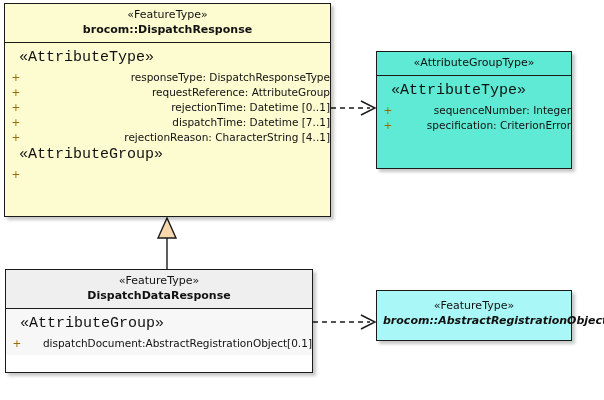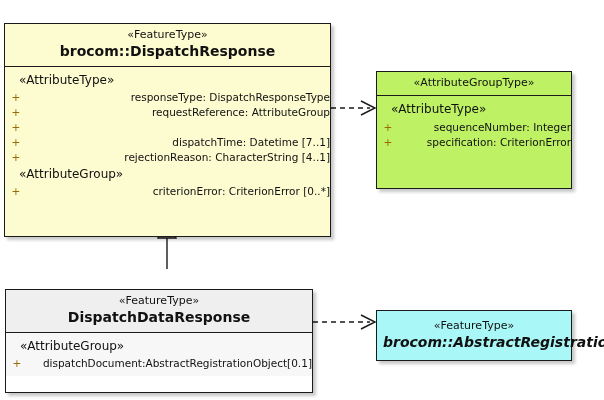--- a/index.html
+++ b/index.html
@@ -29,53 +29,53 @@
     z-index: 1;
   }
 
   
   .uml-class {
     position: absolute;
     box-sizing: border-box;
     border: 1.5px solid #1a1a1a;
     z-index: 3;
     box-shadow: 3px 3px 3px rgba(0,0,0,0.22);
-    margin-top: 20px;
   }
   .uml-head {
     padding: 4px 6px 5px 6px;
     text-align: center;
     line-height: 1.28;
   }
   .stereotype {
     font-size: 11px;
     color: #111111;
     white-space: nowrap;
   }
   .classname {
-    font-size: 14px;
+    font-size: 11px;
     font-weight: bold;
     color: #111111;
     white-space: nowrap;
     margin-top: 1px;
   }
   .classname.abstract {
     font-style: italic;
   }
   .uml-body {
     border-top: 1.5px solid #1a1a1a;
     padding: 4px 0 5px 0;
   }
 
   
   .group-head {
-    font-size: 12px;
+    font-size: 15px;
     color: #111111;
     padding: 2px 0 3px 14px;
     white-space: nowrap;
+    font-family: Liberation Mono, monospace;
   }
   
   .attr-row {
     display: flex;
     align-items: baseline;
     font-size: 10.5px;
     color: #111111;
     padding: 1.5px 0 1.5px 0;
     white-space: nowrap;
   }
@@ -86,21 +86,21 @@
     color: #9a6a00;
     font-size: 10.5px;
   }
   .attr-text {
     flex: 1 1 auto;
     text-align: right;
   }
 
   
   .tone-yellow  { background: #fdfbd0; }
-  .tone-yellow2 { background: #bef264; }
+  .tone-yellow2 { background: #5eead4; }
   .tone-gray-head { background: #efefef; }
   .tone-gray-body { background: #f7f7f7; }
   .tone-cyan    { background: #aaf7f7; }
 
   
   #box-dispatch-response {
     left: 4px;  top: 3px;   width: 327px; height: 214px;
   }
   #box-criterion-error {
     left: 376px; top: 51px;  width: 196px; height: 118px;
@@ -150,35 +150,35 @@
       <div class="attr-row">
         <span class="attr-vis">+</span>
         <span class="attr-text">responseType: DispatchResponseType</span>
       </div>
       <div class="attr-row">
         <span class="attr-vis">+</span>
         <span class="attr-text">requestReference: AttributeGroup</span>
       </div>
       <div class="attr-row">
         <span class="attr-vis">+</span>
+        <span class="attr-text">rejectionTime: Datetime [0..1]</span>
       </div>
       <div class="attr-row">
         <span class="attr-vis">+</span>
         <span class="attr-text">dispatchTime: Datetime [7..1]</span>
       </div>
       <div class="attr-row">
         <span class="attr-vis">+</span>
         <span class="attr-text">rejectionReason: CharacterString [4..1]</span>
       </div>
 
       <div class="group-head">«AttributeGroup»</div>
 
       <div class="attr-row">
         <span class="attr-vis">+</span>
-        <span class="attr-text">criterionError: CriterionError [0..*]</span>
       </div>
 
     </div>
   </div>
 
   <div class="uml-class tone-yellow2" id="box-criterion-error">
     <div class="uml-head tone-yellow2">
       <div class="stereotype">«AttributeGroupType»</div>
     </div>
     <div class="uml-body tone-yellow2">

